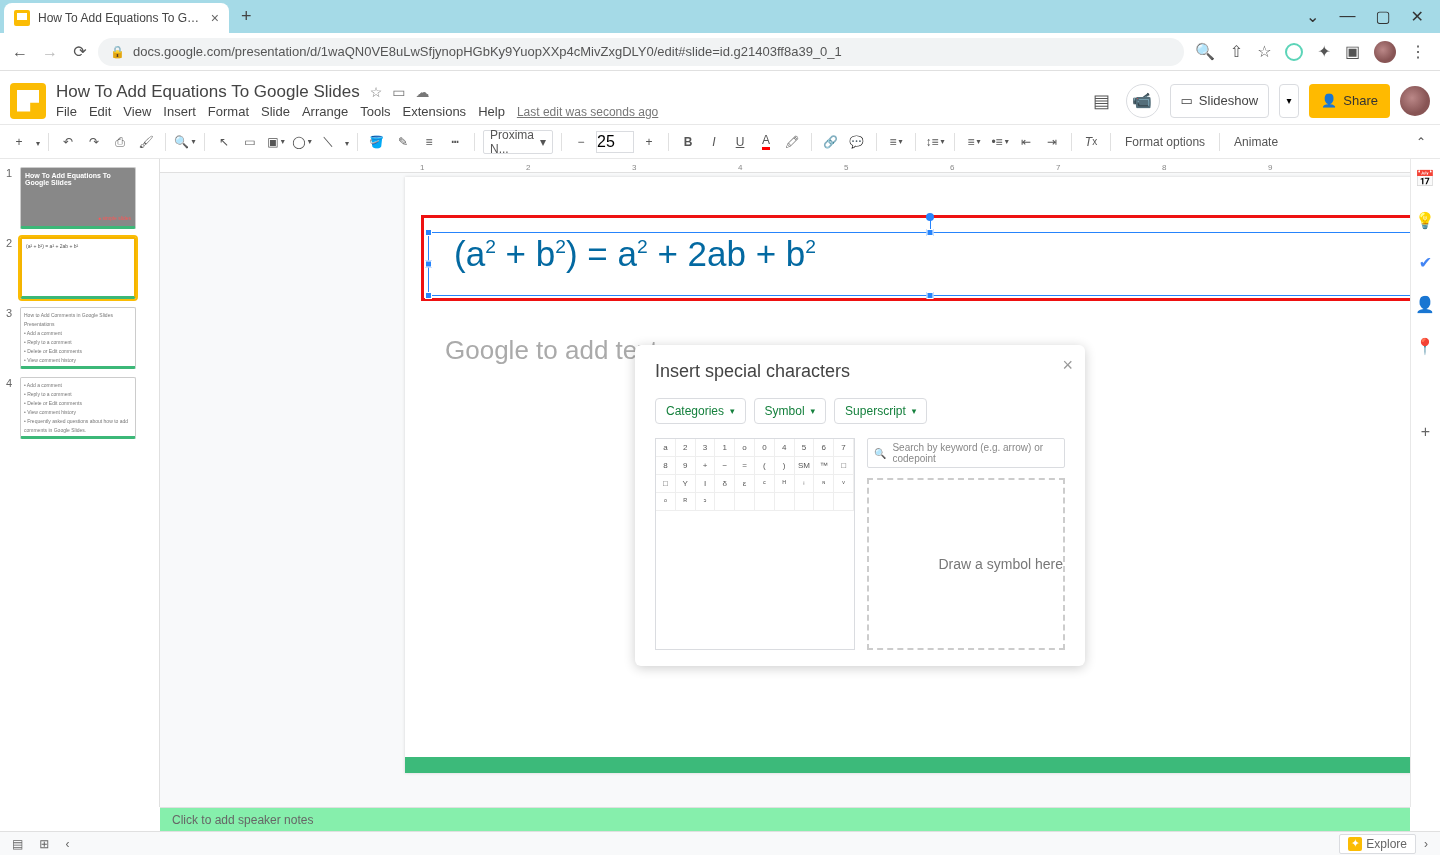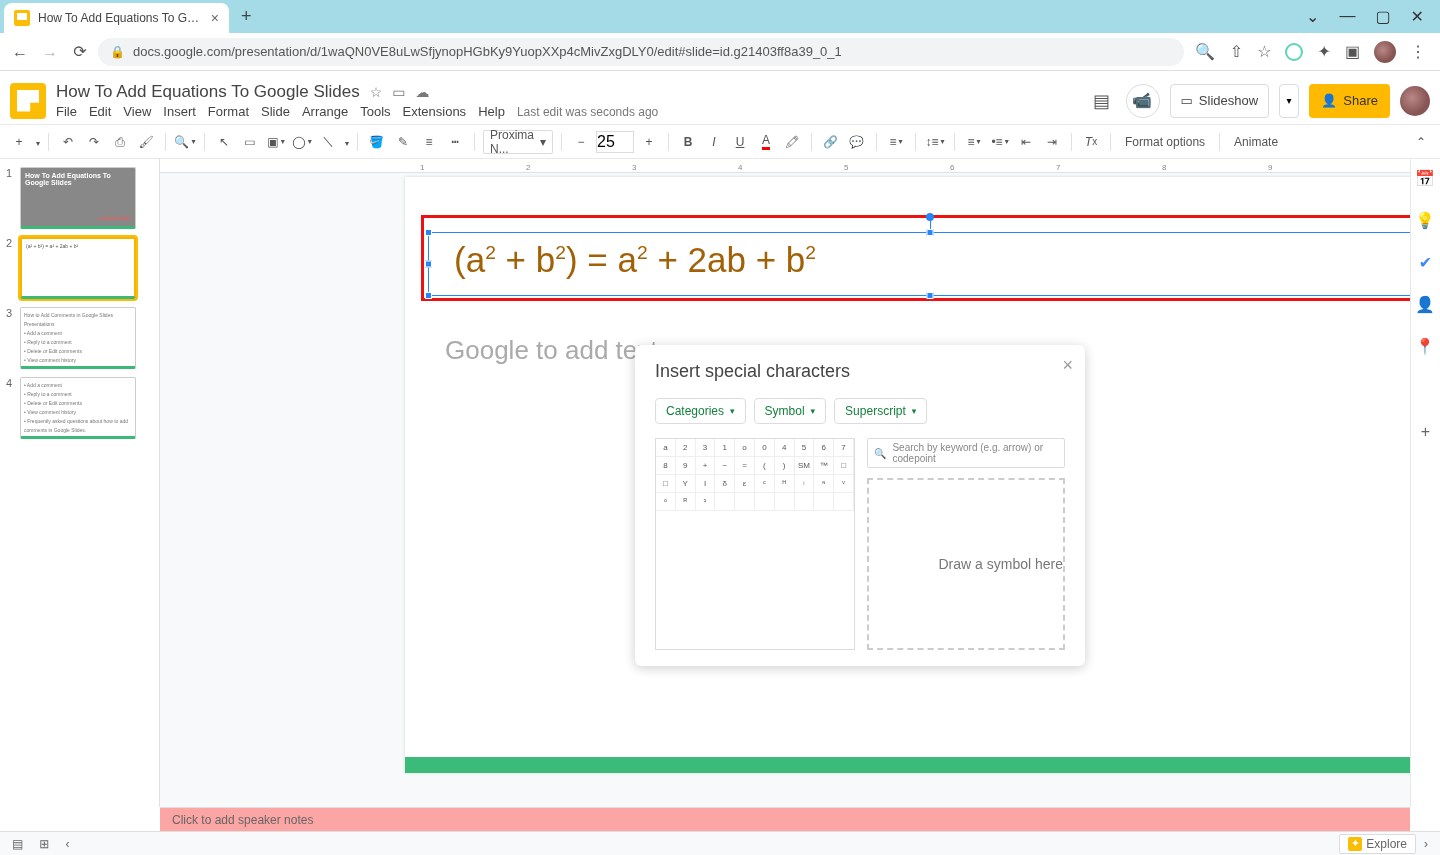--- a/index.html
+++ b/index.html
@@ -26,21 +26,21 @@
 
 .app-header { height: 54px; display: flex; align-items: center; padding: 6px 10px 0 10px; border-bottom: 1px solid #e8e8e8; }
 .app-logo { width: 36px; height: 36px; background: #fbbc04; border-radius: 4px; position: relative; margin-right: 10px; }
 .app-logo::after { content:''; position:absolute; inset:7px; background:#fff; clip-path: polygon(0 0,100% 0,100% 60%,60% 60%,60% 100%,0 100%);}
 .doc-area { display: flex; flex-direction: column; gap: 2px; flex: 1; }
 .doc-title-row { display: flex; align-items: center; gap: 10px; }
 .doc-title { font-size: 17px; color: #444; }
 .doc-icons { display: flex; gap: 10px; color: #777; font-size: 14px; }
 .menus { display: flex; gap: 12px; font-size: 13px; color: #444; align-items: center; }
 .menus span { cursor: pointer; }
-.menus .last-edit { color: #777; font-size: 12px; }
+.menus .last-edit { color: #777; text-decoration: underline; font-size: 12px; }
 .hdr-right { display: flex; align-items: center; gap: 10px; }
 .hdr-icn { color: #555; font-size: 18px; display:flex; align-items:center; justify-content:center; width:28px; height:28px; }
 .meet-btn { background:#fff; border:1px solid #dadce0; border-radius:50%; width:34px; height:34px; display:flex; align-items:center; justify-content:center; }
 .slideshow-btn { background:#fff; border:1px solid #dadce0; border-radius:4px; height:34px; display:flex; align-items:center; gap:6px; padding:0 10px; font-size:13px; color:#444; }
 .slideshow-caret { border:1px solid #dadce0; border-radius:4px; height:34px; width:20px; display:flex; align-items:center; justify-content:center; font-size:10px; }
 .share-btn { background:#ffba00; border-radius:4px; height:34px; padding:0 12px; display:flex; align-items:center; gap:6px; font-size:13px; font-weight:500; color:#333; }
 .avatar-hdr { width: 30px; height: 30px; border-radius: 50%; background: radial-gradient(circle at 40% 40%, #b88 0%, #855 60%); }
 
 
 .toolbar { height: 34px; border-bottom: 1px solid #e8e8e8; display:flex; align-items:center; padding:0 8px; gap:4px; font-size:12px; color:#555; }
@@ -68,26 +68,26 @@
 .ruler-h { height:14px; background:#fff; border-bottom:1px solid #e0e0e0; position:relative; font-size:8px; color:#888; }
 .ruler-h span { position:absolute; bottom:0; }
 .canvas { background:#fff; position:absolute; left:245px; top:18px; width:1062px; height:596px; box-shadow: 0 0 3px rgba(0,0,0,0.15); }
 .green-bar { position:absolute; left:0; right:0; bottom:0; height:16px; background:#3cba7a; }
 
 .sel-box { position:absolute; left:16px; top:38px; right:28px; height:86px; border:3px solid #e11; background:transparent; }
 .inner-sel { position:absolute; inset:4px; top:14px; bottom:2px; border:1px solid #2684fc; }
 .handle { position:absolute; width:7px; height:7px; background:#2684fc; border:1px solid #fff; }
 .rot-handle { position:absolute; left:50%; top:-20px; width:8px; height:8px; border-radius:50%; background:#2684fc; transform:translateX(-50%);}
 .rot-line { position:absolute; left:50%; top:-14px; width:1px; height:14px; background:#2684fc; }
-.equation { position:absolute; left:30px; top:22px; font-size:35px; color:#a16207; font-weight:400; }
+.equation { position:absolute; left:30px; top:16px; font-size:35px; color:#0369a1; font-weight:400; }
 .equation sup { font-size: 0.55em; vertical-align: super; }
 
 .body-placeholder { position:absolute; left:40px; top:158px; font-size:26px; color:#aaa; }
 
-.notes-bar { height:24px; border-top:1px solid #e0e0e0; background:#fca5a5; display:flex; align-items:center; padding:0 12px; font-size:12px; color:#666; margin-left:160px; margin-right:30px; }
+.notes-bar { height:24px; border-top:1px solid #e0e0e0; background:#86efac; display:flex; align-items:center; padding:0 12px; font-size:12px; color:#666; margin-left:160px; margin-right:30px; }
 
 .side-rail { width:30px; border-left:1px solid #e8e8e8; display:flex; flex-direction:column; align-items:center; padding-top:10px; gap:24px; color:#666; font-size:16px; }
 .rail-ico { width:18px; height:18px; display:flex; align-items:center; justify-content:center; cursor:pointer; }
 
 .bottom-bar { position:absolute; bottom:0; left:0; right:0; height:24px; border-top:1px solid #e0e0e0; background:#f8f9fa; display:flex; align-items:center; padding:0 12px; gap:16px; font-size:12px; color:#666; }
 .bottom-bar .right { margin-left:auto; display:flex; align-items:center; gap:8px; }
 .explore { background:#fff; border:1px solid #dadce0; border-radius:2px; padding:2px 8px; display:flex; align-items:center; gap:4px; font-size:12px; }
 .yplus { width:14px; height:14px; background:#fbbc04; color:#fff; display:flex; align-items:center; justify-content:center; font-size:11px; border-radius:2px; }
 
 

